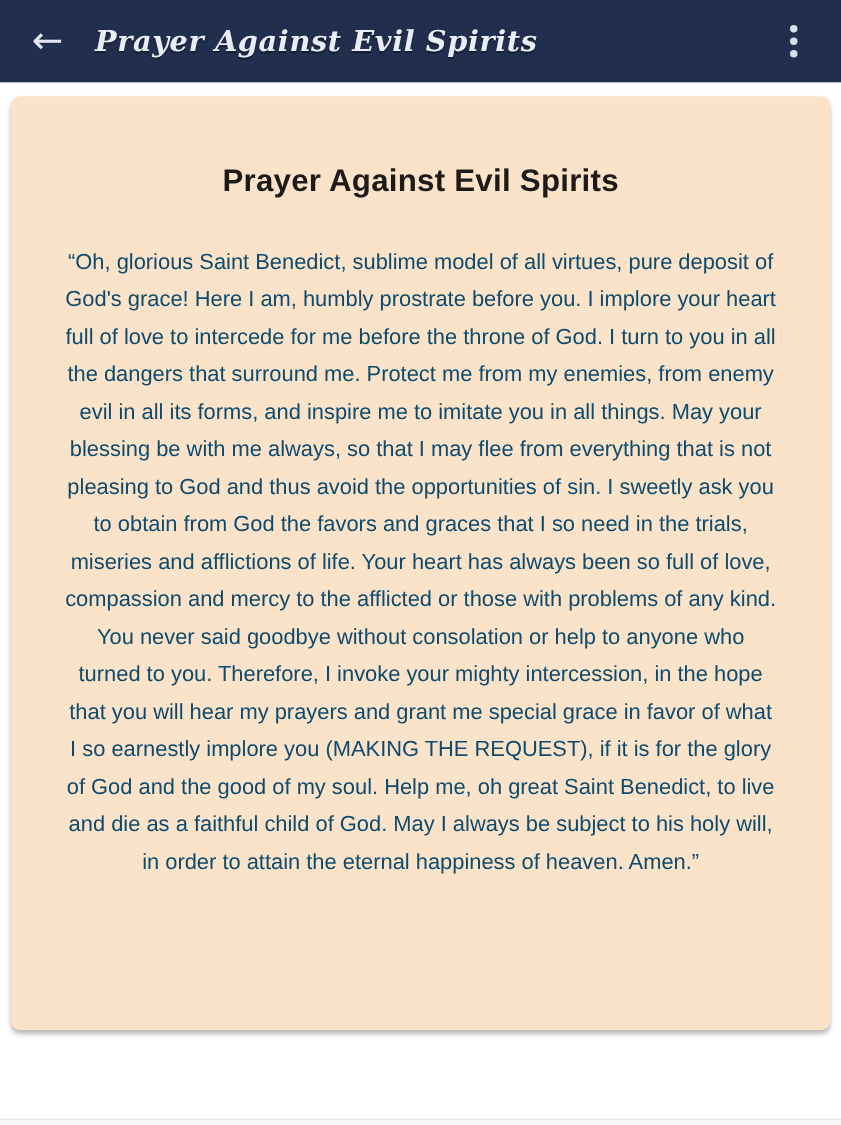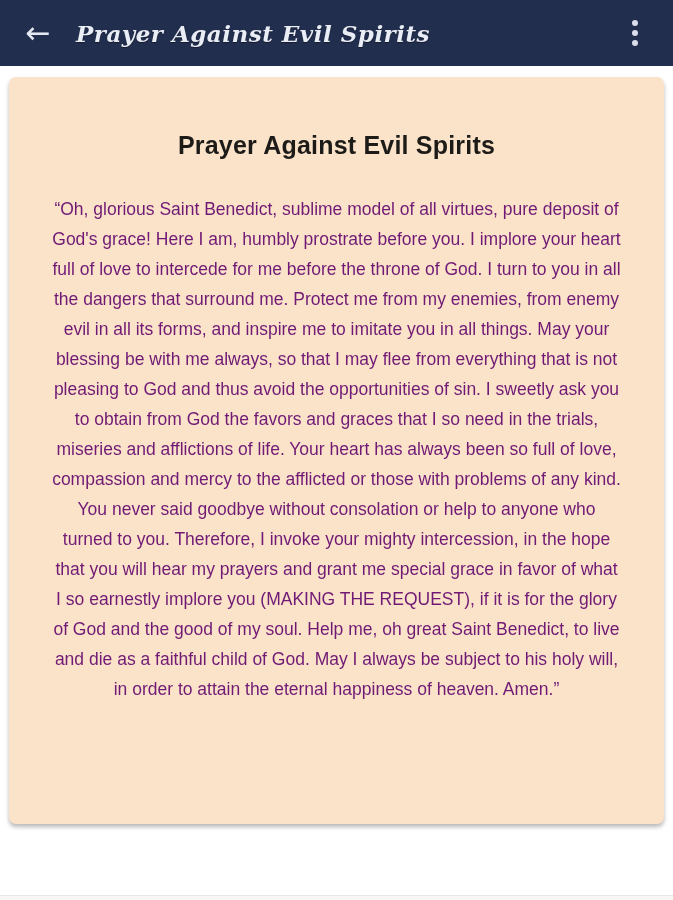--- a/index.html
+++ b/index.html
@@ -76,21 +76,21 @@
     text-align: center;
     color: #1d1b18;
     font-size: 25px;
     font-weight: 700;
     letter-spacing: 0.2px;
     margin-bottom: 34px;
     font-family: "Liberation Sans", sans-serif;
   }
   .prayer-body {
     text-align: center;
-    color: #701a75;
+    color: #0c4a6e;
     font-size: 17.5px;
     line-height: 30px;
     font-weight: 400;
     font-family: "Liberation Sans", "DejaVu Sans", sans-serif;
   }
   
   .next-card-edge {
     position: absolute;
     left: 0; bottom: 0;
     width: 673px; height: 5px;

